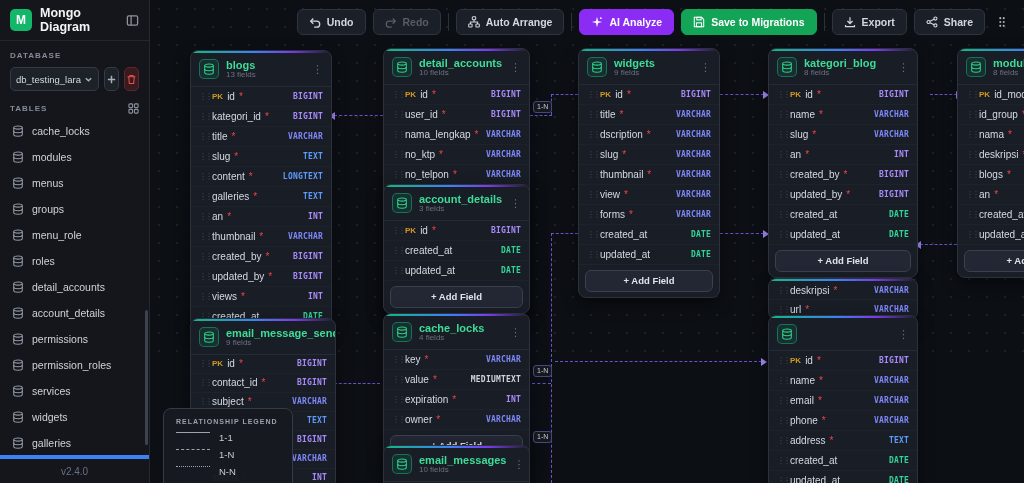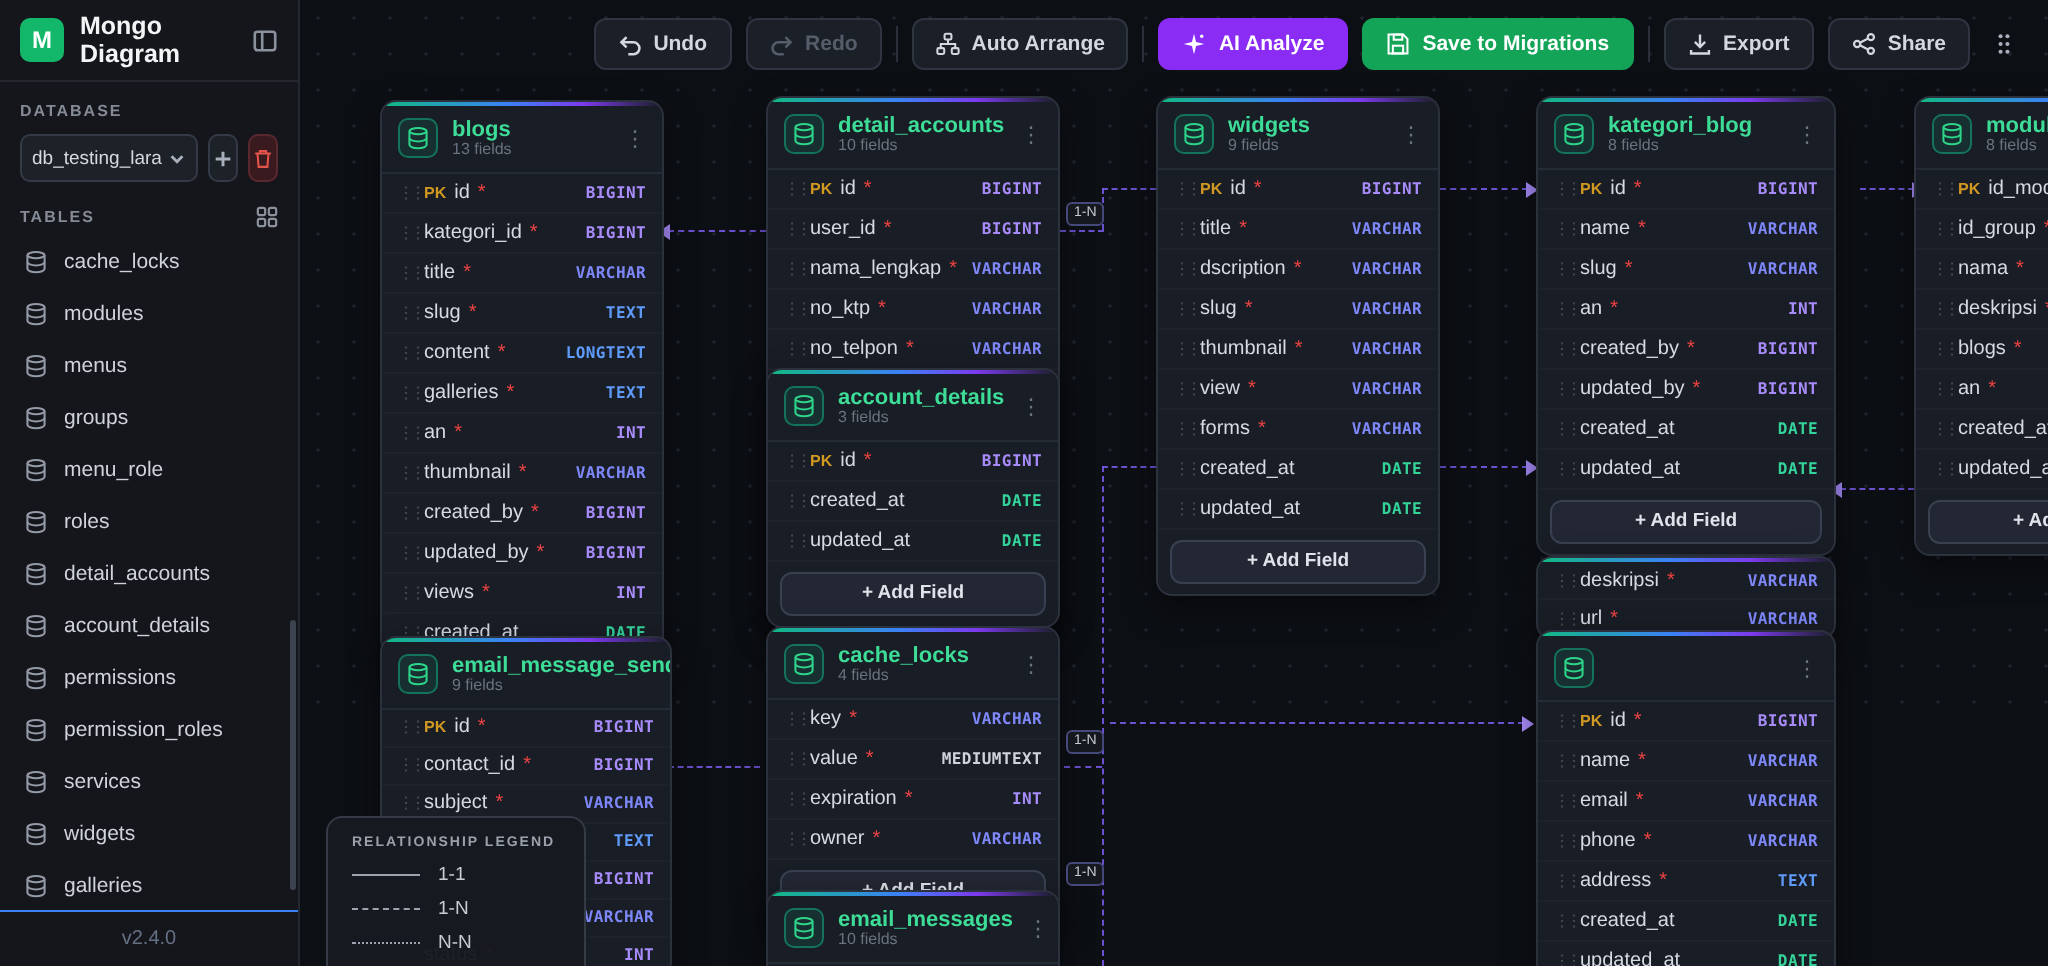--- a/index.html
+++ b/index.html
@@ -23,21 +23,21 @@
   .db-select span { flex:1; overflow:hidden; white-space:nowrap; }
   .sq-btn { width:24px; height:24px; background:#1d2128; border:1px solid #343a46; border-radius:5px;
     color:#aab0bb; display:flex; align-items:center; justify-content:center; cursor:pointer; }
   .sq-btn.danger { background:#391b1f; border-color:#5b2830; color:#e5534b; }
   .tables-row { display:flex; align-items:center; justify-content:space-between; padding:8px 10px 2px; }
   .side-list { margin-top:2px; }
   .side-item { height:26px; display:flex; align-items:center; gap:8px; padding:0 12px;
     color:#cfd3da; font-size:10.5px; cursor:pointer; }
   .side-item svg { color:#949ba8; flex:none; }
   .sb-scroll { position:absolute; right:1px; top:310px; width:3px; height:135px; background:#3c434f; border-radius:2px; }
-  .sb-foot { position:absolute; bottom:0; left:0; right:0; height:28px; border-top:1px solid #3b82f6;
+  .sb-foot { position:absolute; bottom:0; left:0; right:0; height:28px; border-top:4px solid #3b82f6;
     display:flex; align-items:center; justify-content:center; color:#667085; font-size:10px; }
 
   
   .canvas { position:absolute; left:150px; top:0; width:874px; height:366px; background:#0c0f14;
     background-image:radial-gradient(circle, #1b202a 1px, transparent 1px); background-size:18px 18px; }
 
   
   .toolbar { position:absolute; top:9px; right:12px; display:flex; align-items:center; gap:7px; z-index:90; }
   .tb { display:flex; align-items:center; gap:6px; height:26px; padding:0 11px; border-radius:6px;
     background:#1b1f27; border:1px solid #2e3440; color:#d3d7df; font-size:10.5px; font-weight:bold; cursor:pointer; }
@@ -77,21 +77,21 @@
   .arr { position:absolute; width:0; height:0; border-top:4px solid transparent; border-bottom:4px solid transparent; }
   .arr.left  { border-right:6px solid #a78bfa; }
   .arr.right { border-left:6px solid #a78bfa; }
   .rel-badge { position:absolute; background:#15181f; border:1px solid #44497a; border-radius:3px;
     color:#c7cad1; font-size:7px; padding:1px 3px; line-height:1.2; z-index:5; }
 
   
   .legend { position:absolute; left:13px; top:408px; width:130px; background:rgba(23,26,32,.97);
     border:1px solid #343a46; border-radius:8px; padding:9px 12px; z-index:60; }
   .lg-title { color:#9aa1ac; font-size:7px; font-weight:bold; letter-spacing:1px; margin-bottom:7px; }
-  .lg-row { display:flex; align-items:center; gap:9px; margin-bottom:6px; }
+  .lg-row { display:flex; align-items:flex-start; gap:9px; margin-bottom:6px; }
   .lg-line { width:34px; border-top-width:1.5px; border-top-color:#9ca3af; }
   .lg-line.solid { border-top-style:solid; }
   .lg-line.dashed { border-top-style:dashed; }
   .lg-line.dotted { border-top-style:dotted; }
   .lg-label { color:#c9ccd3; font-size:9.5px; }
 </style>
 </head>
 <body>
 
 <div class="sidebar">

